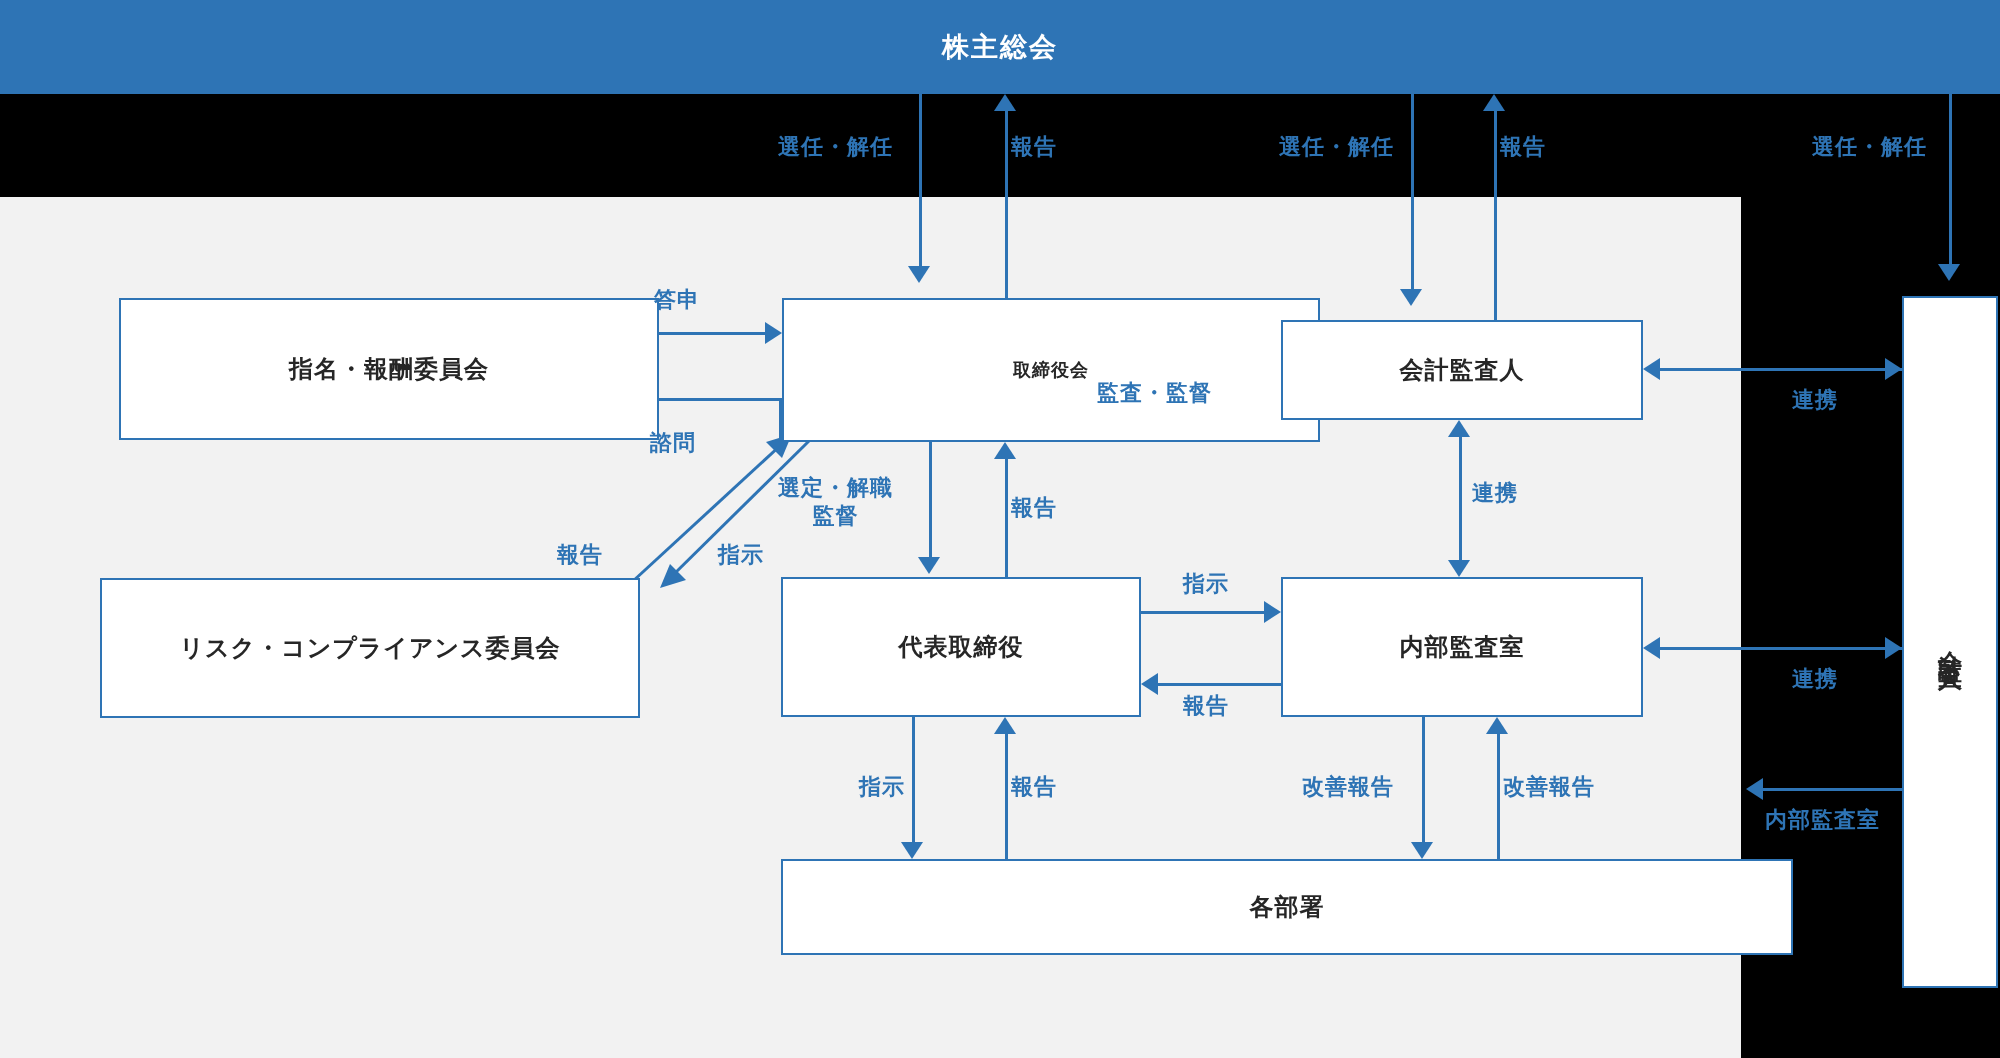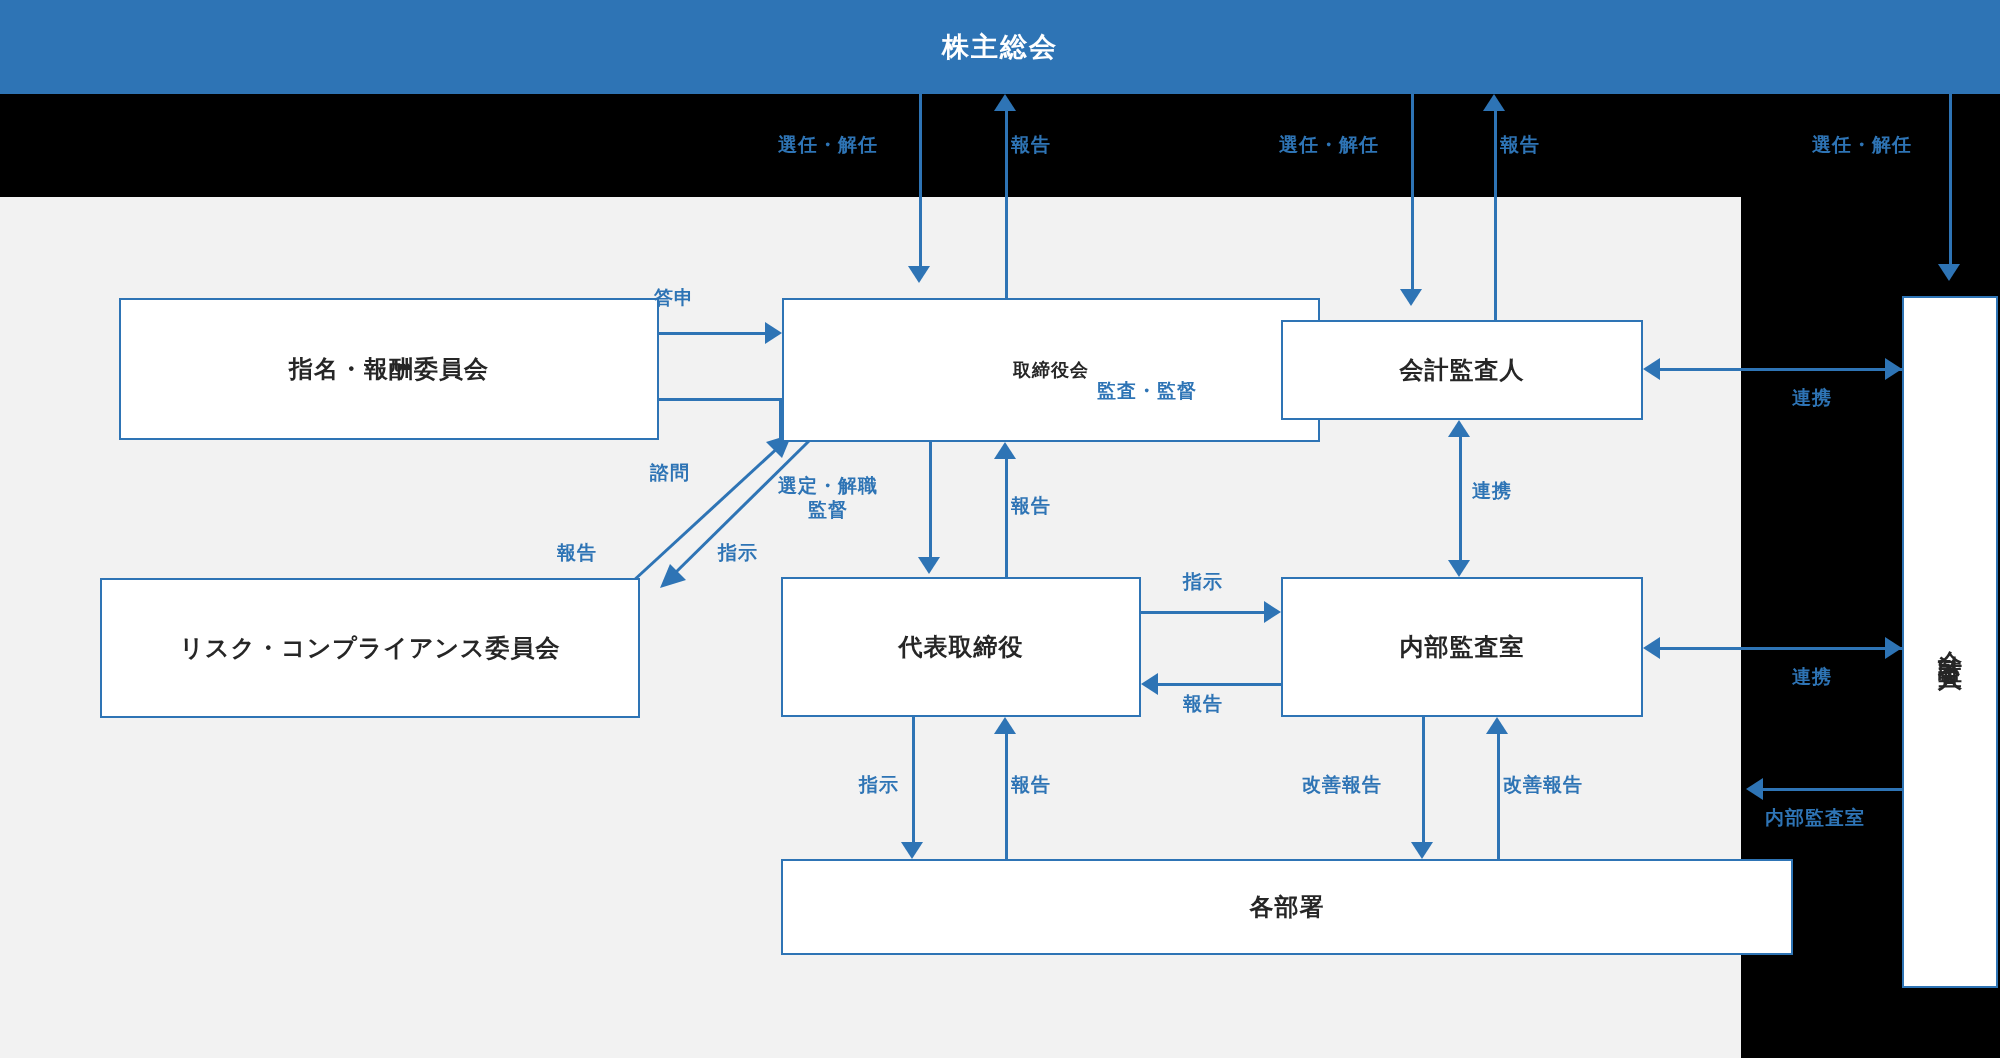--- a/index.html
+++ b/index.html
@@ -59,21 +59,21 @@
   .ah{position:absolute;width:0;height:0;z-index:4;}
   .ah.down{border-left:11px solid transparent;border-right:11px solid transparent;border-top:17px solid #2e74b5;}
   .ah.up{border-left:11px solid transparent;border-right:11px solid transparent;border-bottom:17px solid #2e74b5;}
   .ah.left{border-top:11px solid transparent;border-bottom:11px solid transparent;border-right:17px solid #2e74b5;}
   .ah.right{border-top:11px solid transparent;border-bottom:11px solid transparent;border-left:17px solid #2e74b5;}
 
   .diag{position:absolute;z-index:3;}
   .diag svg{display:block;overflow:visible;}
 
   .lbl{
-    position:absolute;color:#2e74b5;font-size:19px;font-weight:bold;
+    position:absolute;color:#2e74b5;font-size:22px;font-weight:bold;
     letter-spacing:1px;white-space:nowrap;line-height:1.25;z-index:8;
   }
   .lbl.c{text-align:center;}
 </style>
 </head>
 <body>
 
 <div id="root">
 
   <div class="header-bar">
@@ -104,21 +104,21 @@
   <div class="ah down" style="left:1938px;top:264px;"></div>
   <div class="lbl" style="left:1812px;top:133px;">選任・解任</div>
 
   <div class="ln h" style="left:640px;top:332px;width:125px;"></div>
   <div class="ah right" style="left:765px;top:322px;"></div>
   <div class="lbl" style="left:654px;top:286px;">答申</div>
 
   <div class="ln h" style="left:658px;top:398px;width:124px;"></div>
   <div class="ln v" style="left:779px;top:398px;height:45px;"></div>
   <div class="ah left" style="left:641px;top:388px;"></div>
-  <div class="lbl" style="left:650px;top:429px;margin-top:32px;">諮問</div>
+  <div class="lbl" style="left:650px;top:429px;">諮問</div>
 
   <div class="diag" style="left:620px;top:430px;">
     <svg width="180" height="160" viewBox="0 0 180 160">
       <line x1="12" y1="152" x2="162" y2="14" stroke="#2e74b5" stroke-width="3"></line>
       <polygon points="172,4 146,12 162,28" fill="#2e74b5"></polygon>
     </svg>
   </div>
   <div class="lbl" style="left:557px;top:541px;">報告</div>
 
   <div class="diag" style="left:652px;top:432px;">

